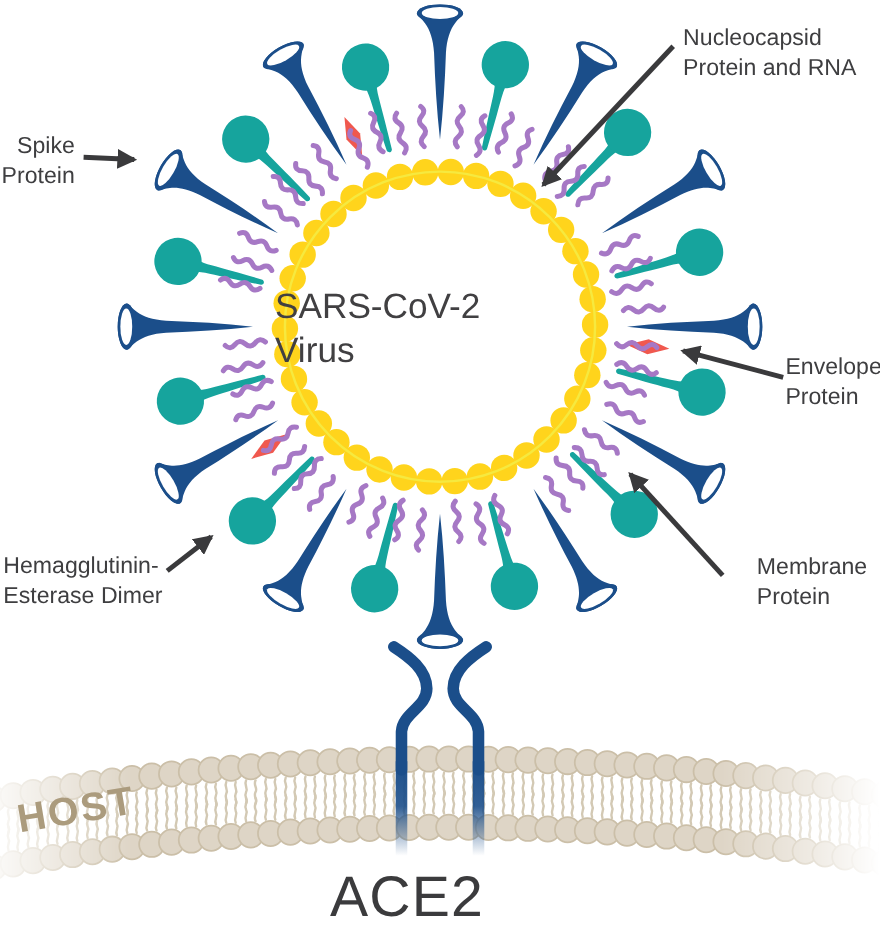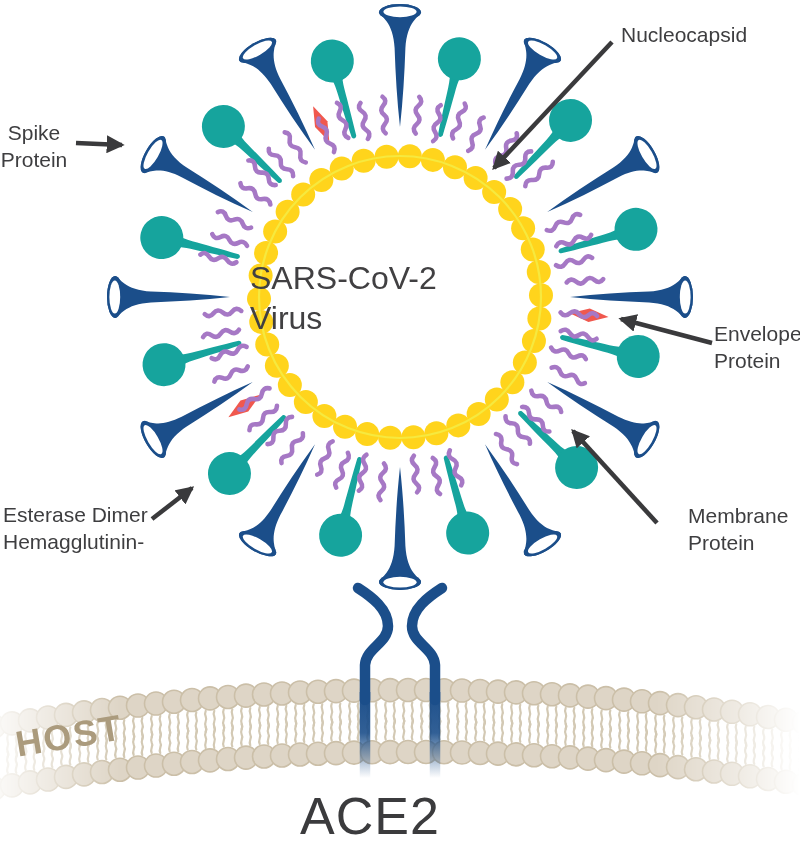--- a/index.html
+++ b/index.html
@@ -1,21 +1,21 @@
 <!DOCTYPE html>
 <html style="--c-label: #3E3E40; --c-title: #414042; --c-host: #AB9B7D;"><head>
 <meta charset="utf-8">
 <style>
   html,body{margin:0;padding:0;background:#fff;}
   #stage{position:relative;width:800px;height:845px;background:#fff;overflow:hidden;
          font-family:"Liberation Sans",sans-serif;}
   #art{position:absolute;left:0;top:0;}
   .lbl{position:absolute;font-size:21px;line-height:27px;color:var(--c-label,#3E3E40);}
   .lbl span{display:block;}
-  #lbl-spike{left:0;top:119;width:68px;text-align:center;}
+  #lbl-spike{left:0;top:119;width:68px;text-align:right;}
   #lbl-nucleocapsid{left:621px;top:21px;}
   #lbl-envelope{left:714px;top:320px;}
   #lbl-hemagglutinin{left:3px;top:501px;}
   #lbl-membrane{left:665px;top:502px;margin-left:23px;}
   #lbl-spike{left:0px;top:119px;}
   #virus-title{position:absolute;left:250px;top:258px;width:300px;text-align:left;
 ing    font-weight:bold;font-size:32px;line-height:40px;color:var(--c-title,#414042);letter-spacing:0;}
   #virus-title span{display:block;}
   #host-label{position:absolute;left:16px;top:724px;font-size:36px;font-weight:bold;
     letter-spacing:2px;color:var(--c-host,#AB9B7D);transform:rotate(-9.5deg);transform-origin:0 50%;}
@@ -730,30 +730,31 @@
     </g>
   </svg>
 
   <div class="lbl" id="lbl-spike">
     <span>Spike</span>
     <span>Protein</span>
   </div>
 
   <div class="lbl" id="lbl-nucleocapsid">
     <span>Nucleocapsid</span>
+    <span>Protein and RNA</span>
   </div>
 
   <div class="lbl" id="lbl-envelope">
     <span>Envelope</span>
     <span>Protein</span>
   </div>
 
   <div class="lbl" id="lbl-hemagglutinin">
+    <span>Hemagglutinin-</span>
     <span>Esterase Dimer</span>
-    <span>Hemagglutinin-</span>
   </div>
 
   <div class="lbl" id="lbl-membrane">
     <span>Membrane</span>
     <span>Protein</span>
   </div>
 
   <div id="virus-title">
     <span>SARS-CoV-2</span>
     <span>Virus</span>

